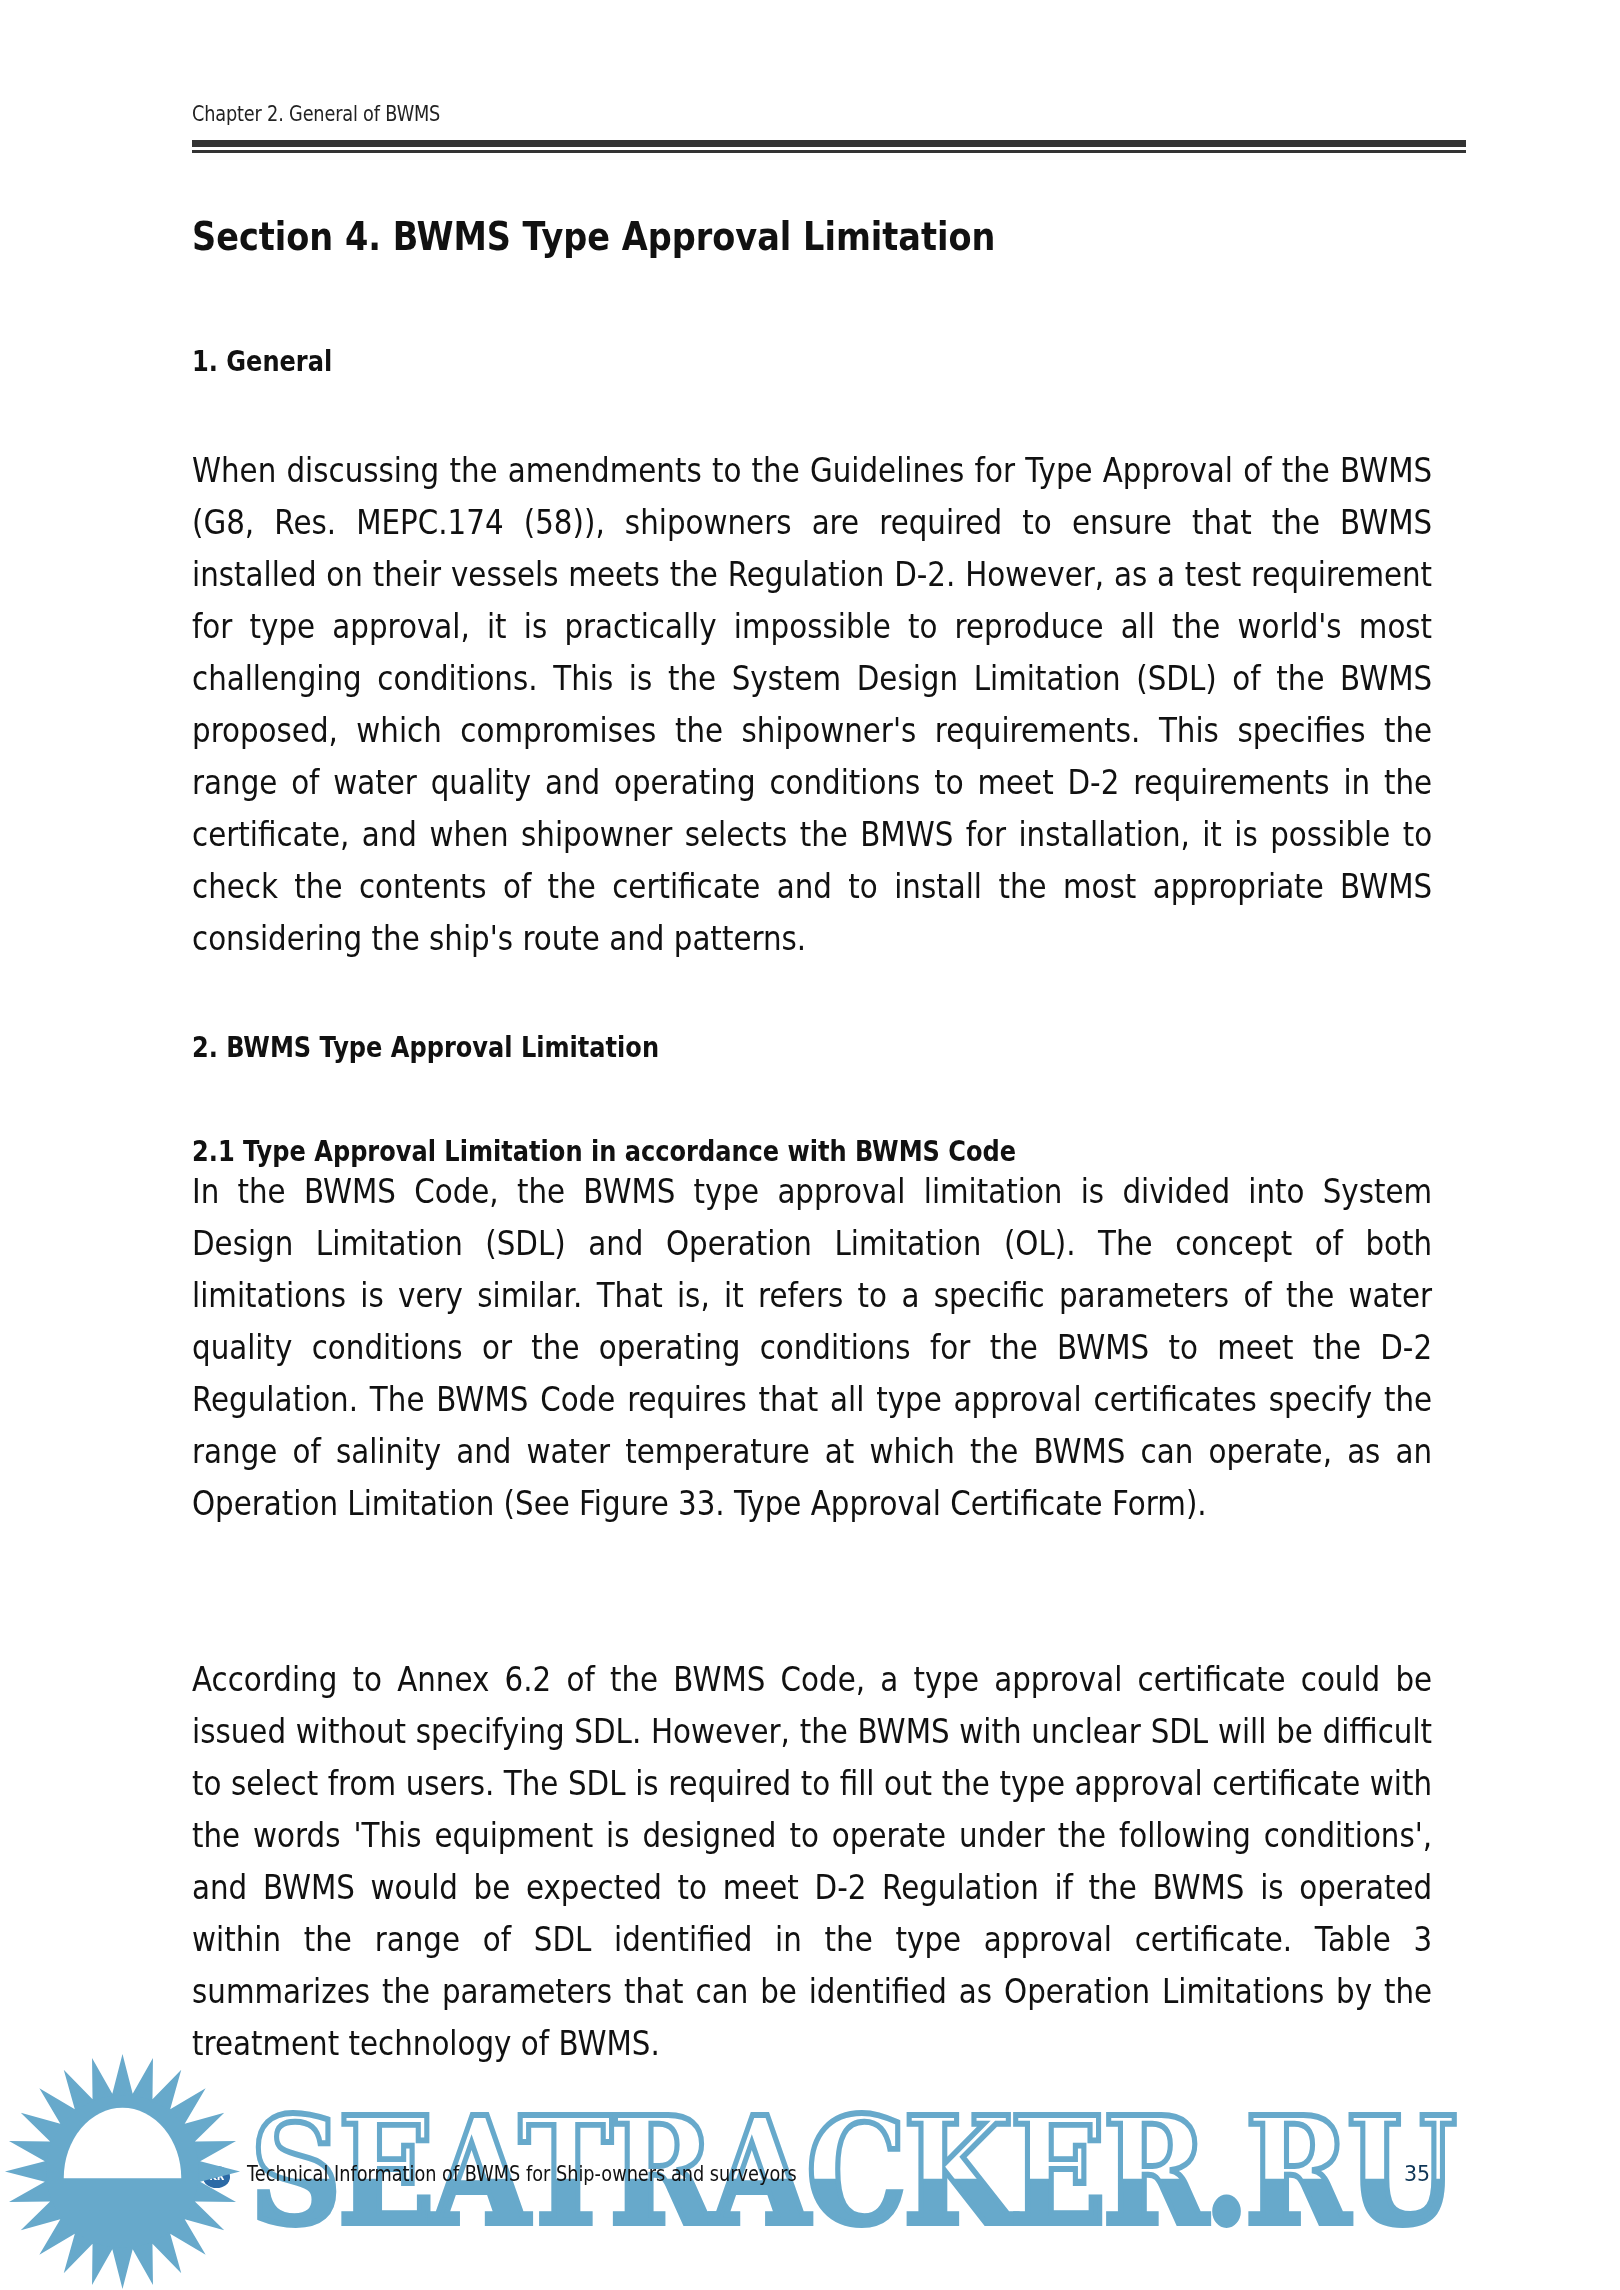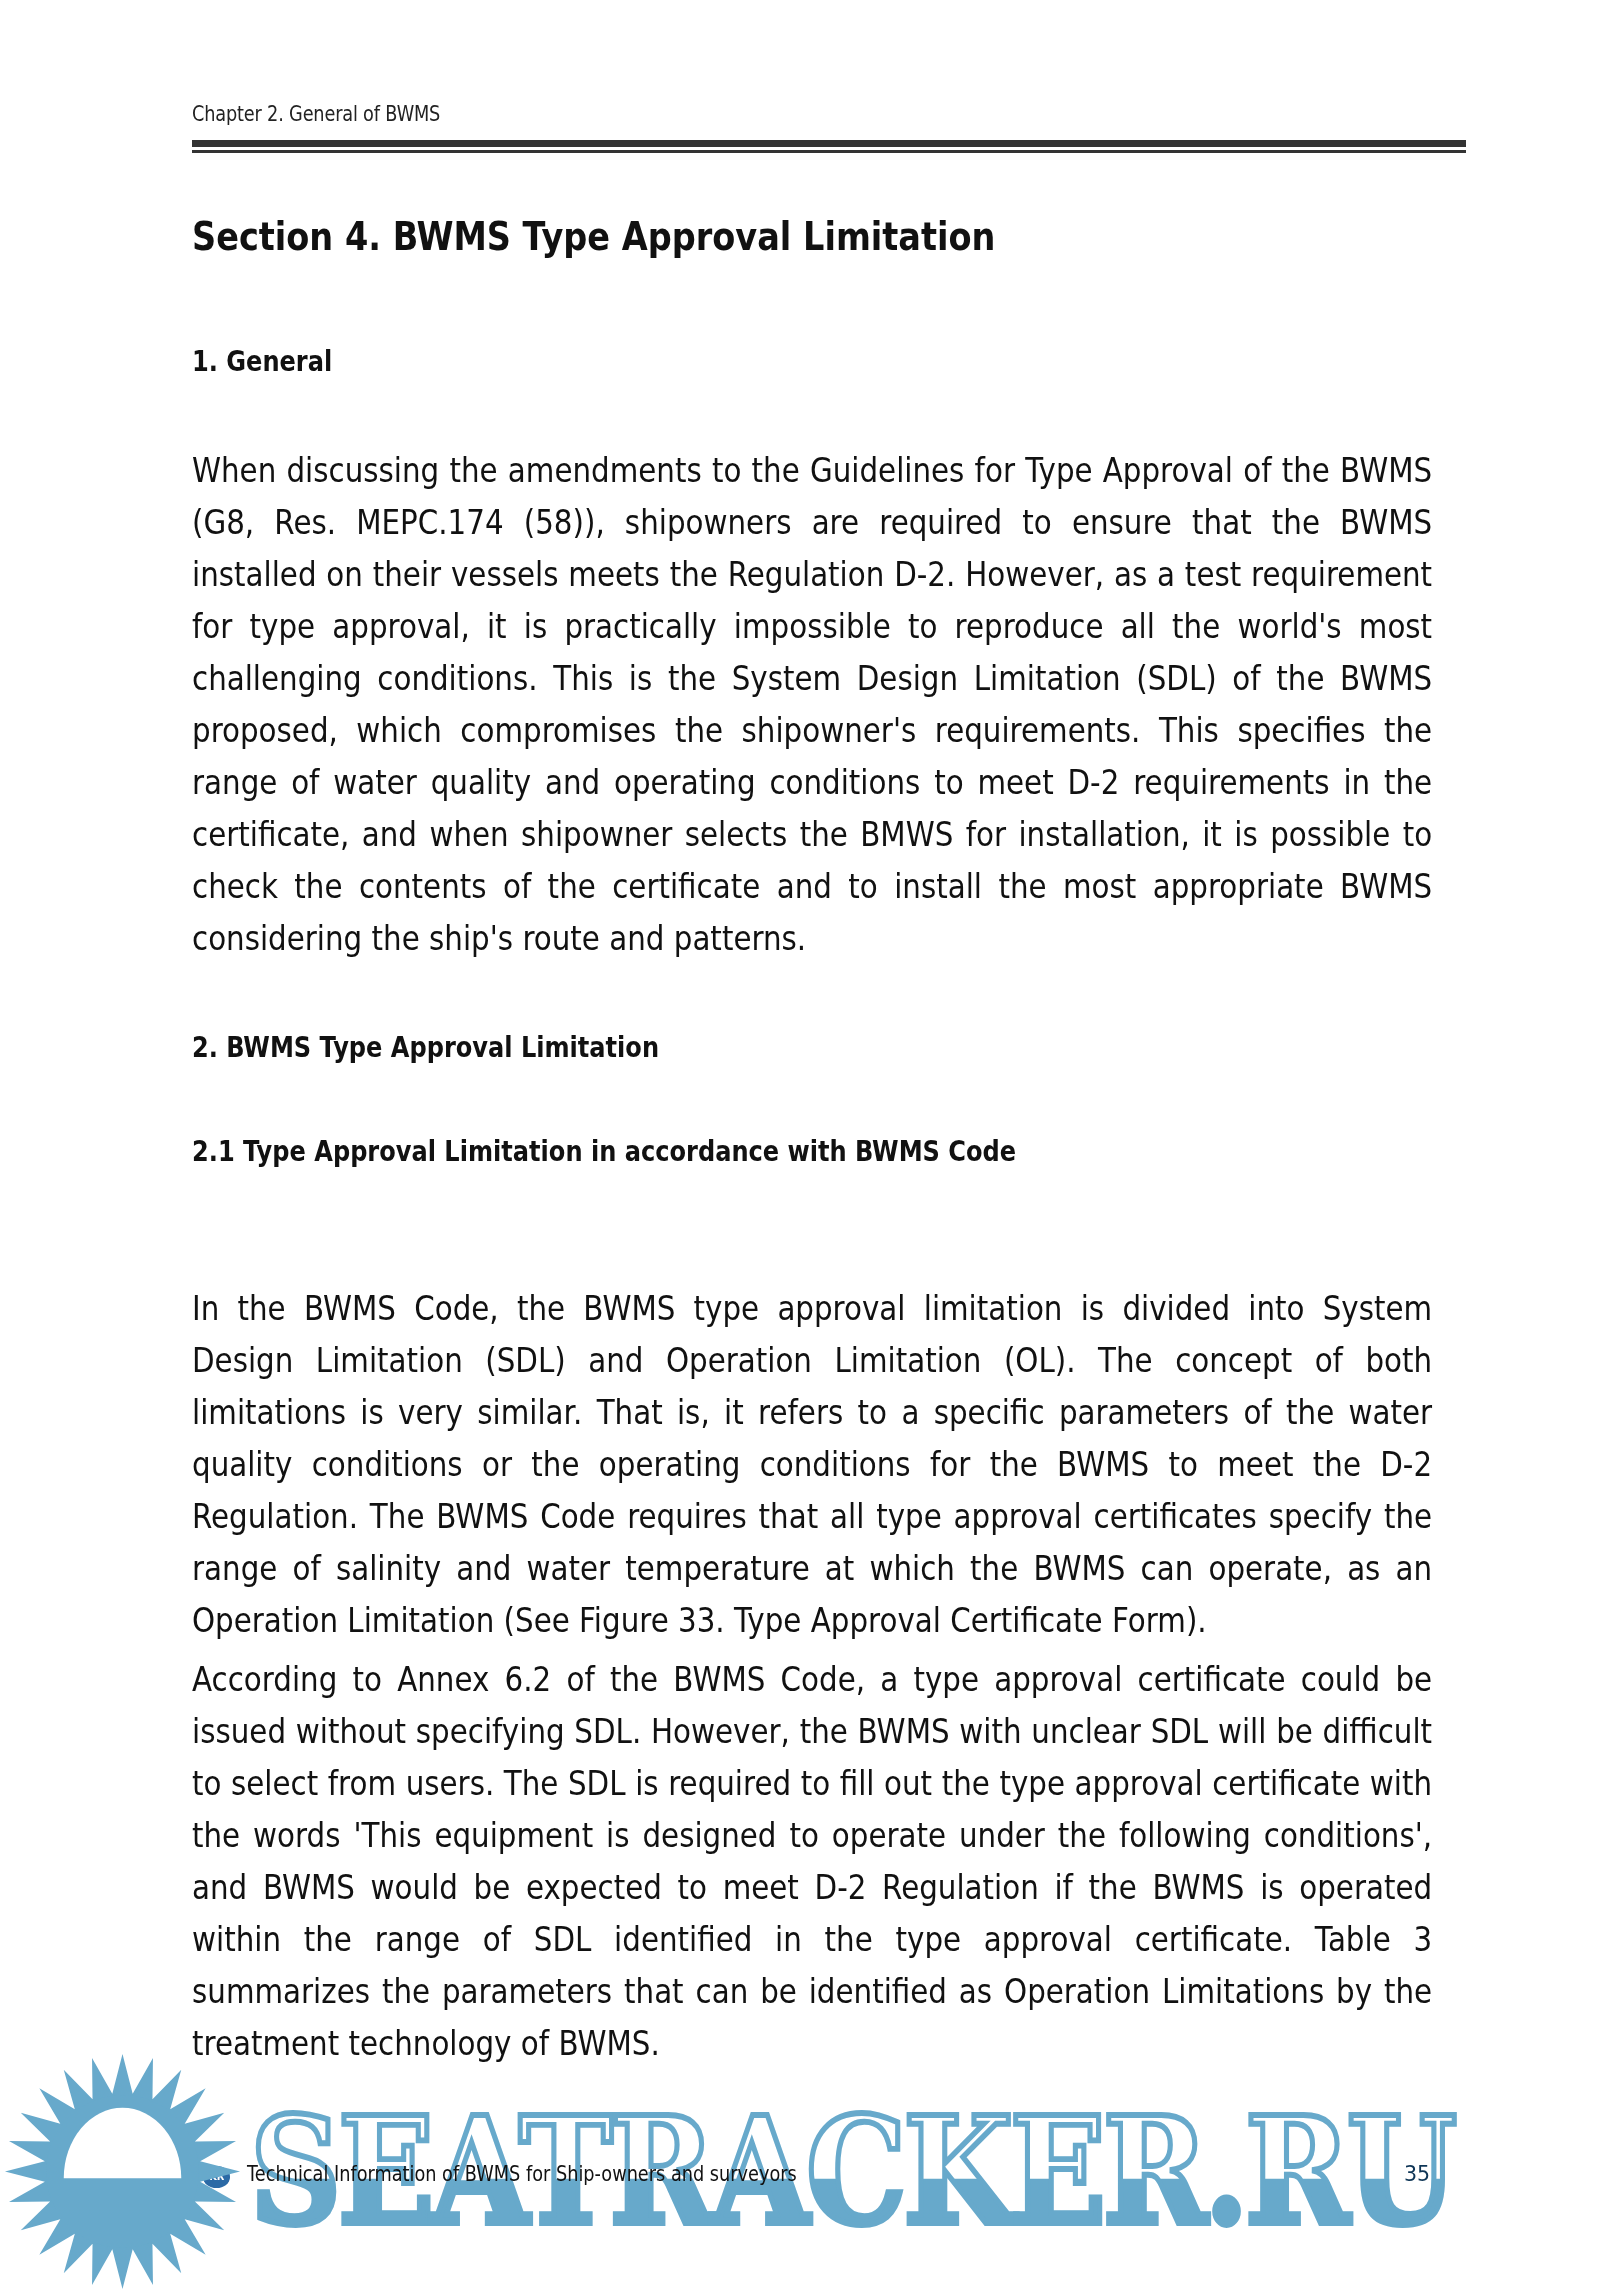--- a/index.html
+++ b/index.html
@@ -50,21 +50,21 @@
   <div class="h1" style="top:345px;">1. General</div>
 
   <div class="para" style="top:444px;">
     <span class="inner">When discussing the amendments to the Guidelines for Type Approval of the BWMS (G8, Res. MEPC.174 (58)), shipowners are required to ensure that the BWMS installed on their vessels meets the Regulation D-2. However, as a test requirement for type approval, it is practically impossible to reproduce all the world's most challenging conditions. This is the System Design Limitation (SDL) of the BWMS proposed, which  compromises the shipowner's requirements. This specifies the range of water quality and operating conditions to meet D-2 requirements in the certificate, and when shipowner selects the BMWS for installation, it is possible to check the contents of the certificate and to install the most appropriate BWMS considering the ship's route and patterns.</span>
   </div>
 
   <div class="h1" style="top:1031px;">2. BWMS Type Approval Limitation</div>
 
   <div class="h1" style="top:1135px;">2.1 Type Approval Limitation in accordance with BWMS Code</div>
 
-  <div class="para" style="top:1282px;">
+  <div class="para" style="top:1165px;">
     <span class="inner">In the BWMS Code, the BWMS type approval limitation is divided into System Design Limitation (SDL) and Operation Limitation (OL). The concept of both limitations is very similar. That is, it refers to a specific parameters of the water quality conditions or the operating conditions for the BWMS to meet the D-2 Regulation. The BWMS Code requires that all type approval certificates specify the range of salinity and water temperature at which the BWMS can operate, as an Operation Limitation (See Figure 33. Type Approval Certificate Form).</span>
   </div>
 
   <div class="para" style="top:1653px;">
     <span class="inner">According to Annex 6.2 of the BWMS Code, a type approval certificate could be issued without specifying SDL. However, the BWMS with unclear SDL will be difficult to select from users. The SDL is required to fill out the type approval certificate with the words 'This equipment is designed to operate under the following conditions', and BWMS would be expected to meet D-2 Regulation if the BWMS is operated within the range of SDL identified in the type approval certificate. Table 3 summarizes the parameters that can be identified as Operation Limitations by the treatment technology of BWMS.</span>
   </div>
 
   <svg class="watermark-sun" viewBox="0 0 250 242">
     <g fill="#67a9cb">
       <polygon id="sunrays" points="125.0,1.0 135.4,41.7 156.1,5.1 155.6,47.1 185.0,17.1 173.7,57.5 209.9,36.1 188.5,72.3 228.9,61.0 198.9,90.4 240.9,89.9 204.3,110.6 245.0,121.0 204.3,131.4 240.9,152.1 198.9,151.6 228.9,181.0 188.5,169.7 209.9,205.9 173.7,184.5 185.0,224.9 155.6,194.9 156.1,236.9 135.4,200.3 125.0,241.0 114.6,200.3 93.9,236.9 94.4,194.9 65.0,224.9 76.3,184.5 40.1,205.9 61.5,169.7 21.1,181.0 51.1,151.6 9.1,152.1 45.7,131.4 5.0,121.0 45.7,110.6 9.1,89.9 51.1,90.4 21.1,61.0 61.5,72.3 40.1,36.1 76.3,57.5 65.0,17.1 94.4,47.1 93.9,5.1 114.6,41.7"></polygon>

